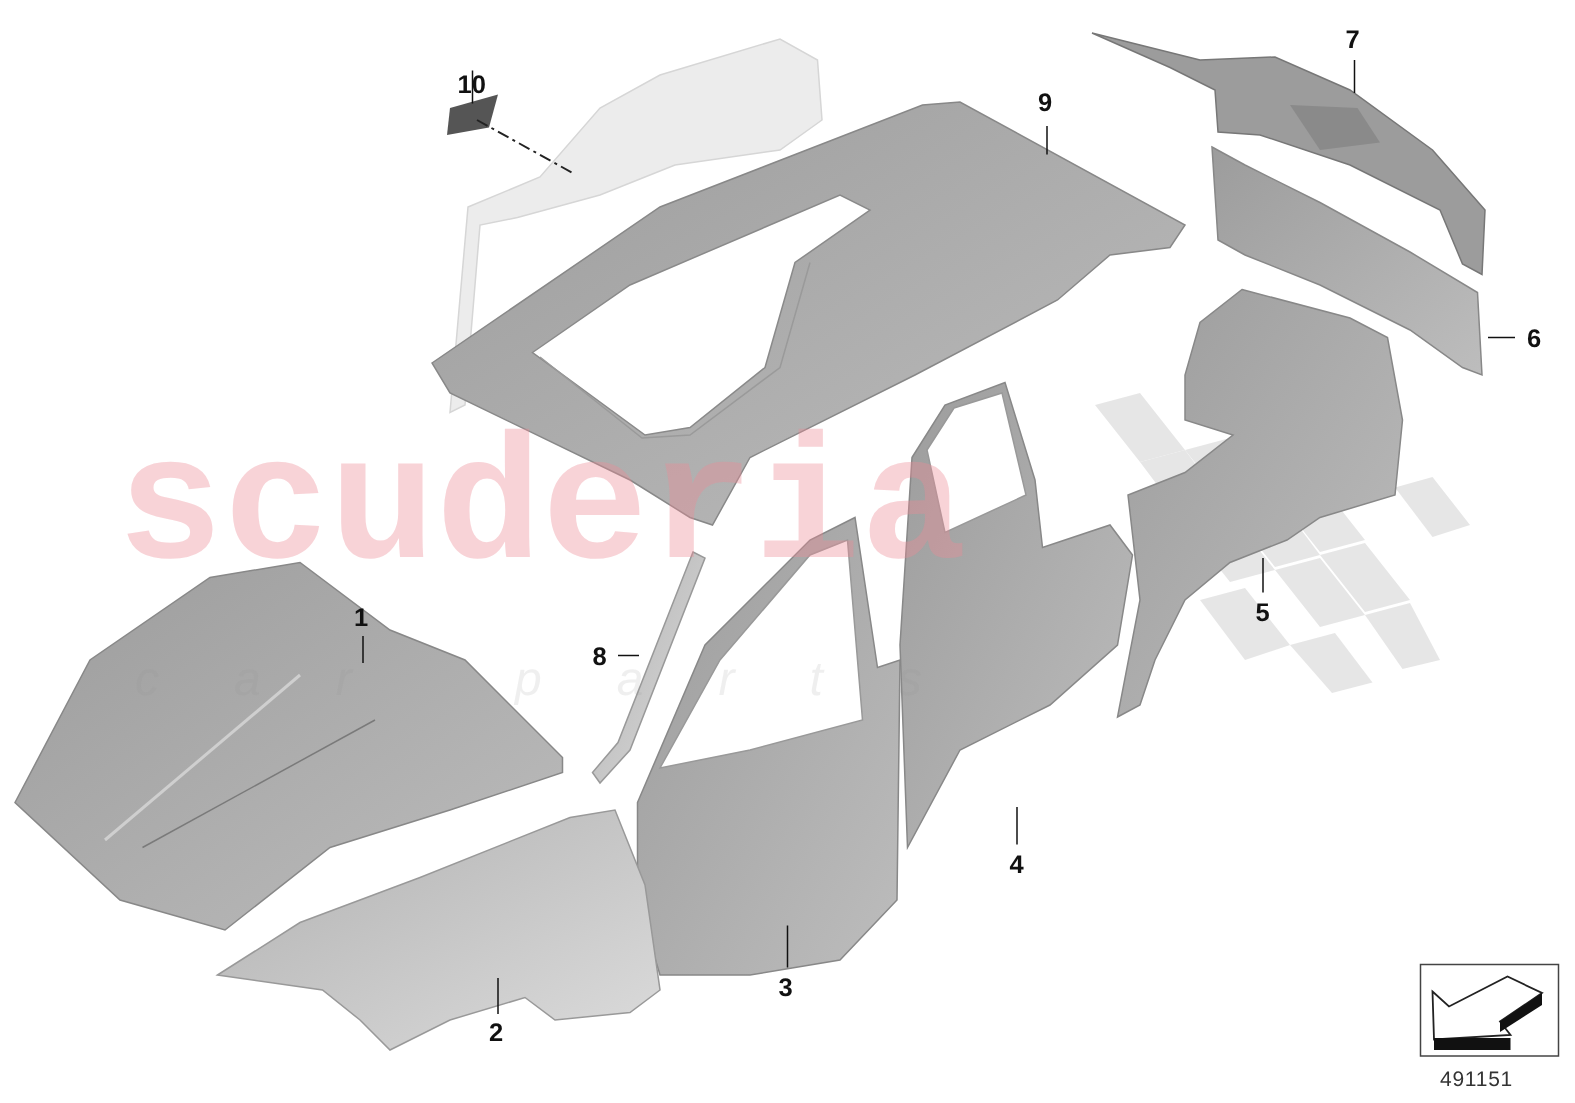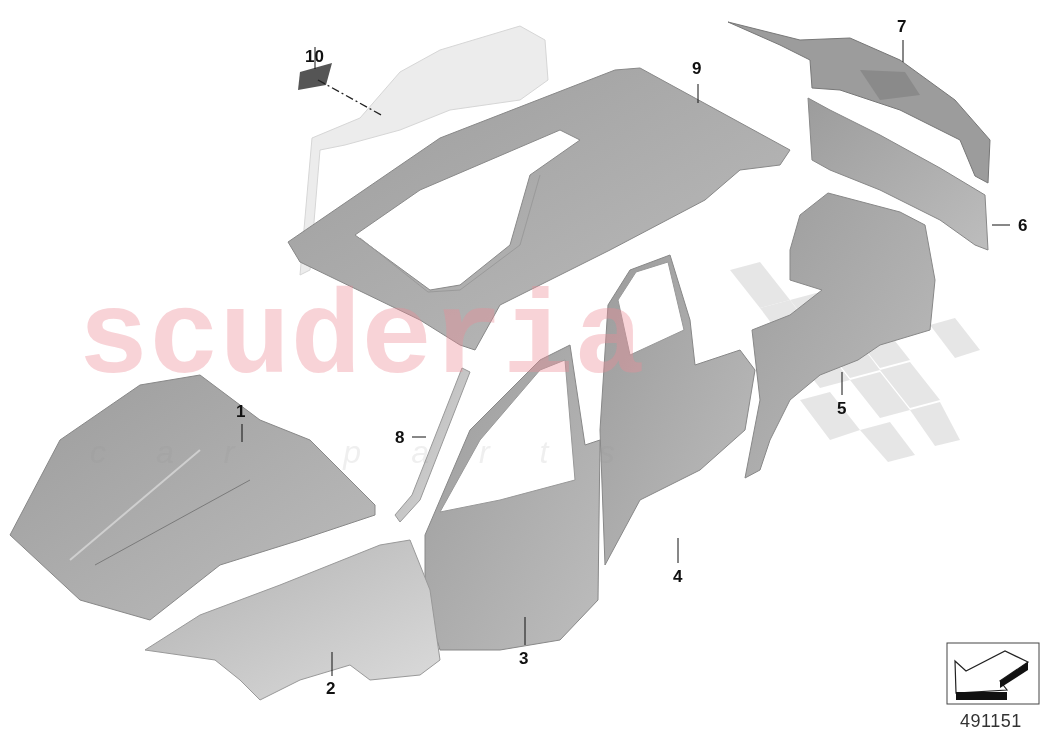--- a/index.html
+++ b/index.html
@@ -1,21 +1,21 @@
 <!DOCTYPE html>
 <html><head>
 <meta charset="utf-8">
 <style>
   html, body { margin: 0; padding: 0; background: #ffffff; }
   body { width: 1050px; height: 735px; position: relative; overflow: hidden; font-family: "Liberation Sans", sans-serif; }
   .canvas { position: absolute; left: 0; top: 0; width: 1050px; height: 735px; }
   .callout { position: absolute; font-family: "Liberation Sans", sans-serif; font-weight: bold; font-size: 17px; color: #111; line-height: 1; }
   .wm-main { position: absolute; left: 78px; top: 282px; font-family: Liberation Mono, monospace; font-weight: bold; font-size: 118px; letter-spacing: 0px; color: rgba(236,140,150,0.38); line-height: 1; }
   .wm-sub { position: absolute; left: 90px; top: 436px; font-family: "Liberation Sans", sans-serif; font-size: 32px; letter-spacing: 50px; color: rgba(150,150,150,0.15); line-height: 1; font-style: italic; }
-  .ref-num { position: absolute; left: 960px; top: 711px; font-size: 18px; color: #333; letter-spacing: 0.5px; text-align: center; }
+  .ref-num { position: absolute; left: 960px; top: 711px; font-size: 14px; color: #333; letter-spacing: 0.5px; text-align: center; }
 </style>
 </head>
 <body>
 
 <svg class="canvas" viewBox="0 0 1050 735" xmlns="http://www.w3.org/2000/svg">
   <defs>
     <linearGradient id="gPanel" x1="0" y1="0" x2="1" y2="1">
       <stop offset="0" stop-color="#9c9c9c"></stop>
       <stop offset="1" stop-color="#bdbdbd"></stop>
     </linearGradient>

